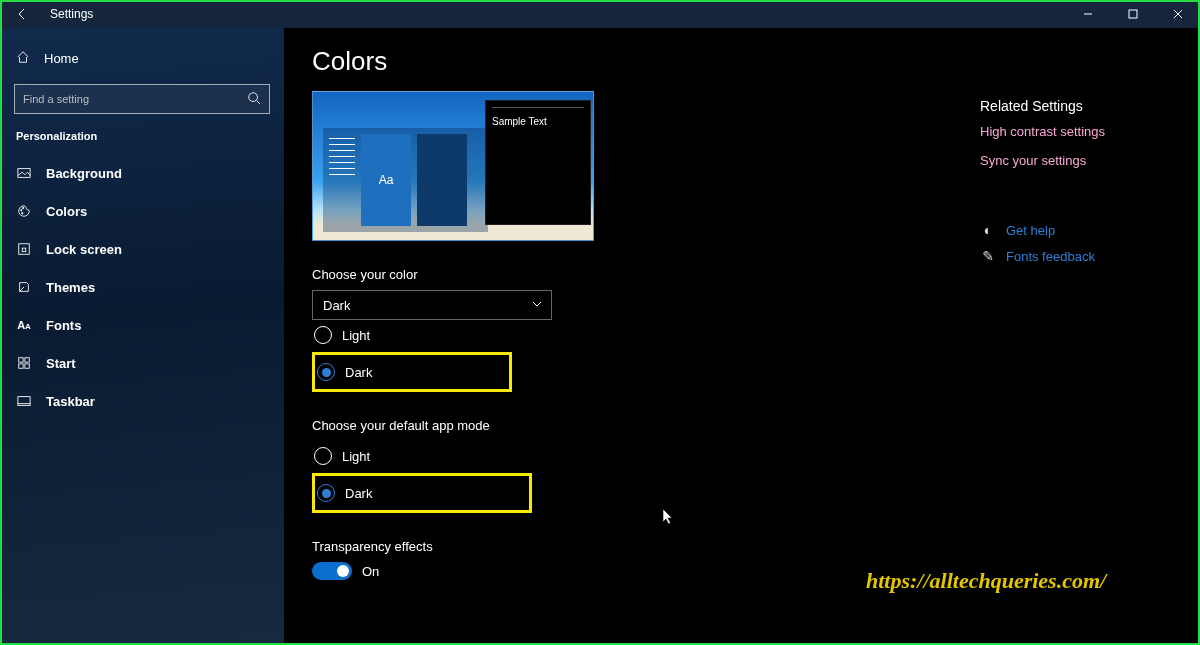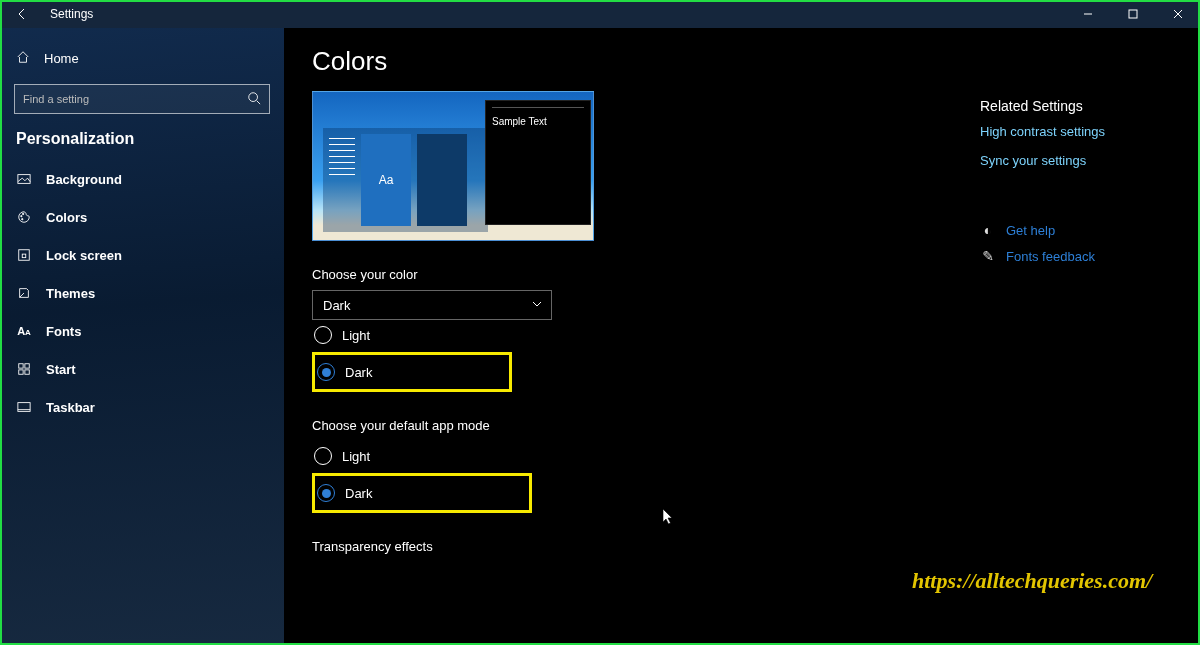--- a/index.html
+++ b/index.html
@@ -67,21 +67,21 @@
     background: rgba(255,255,255,0.05);
   }
   .search input {
     flex: 1; background: transparent; border: none; outline: none;
     color: #fff; font-size: 11px;
   }
   .search input::placeholder { color: #bcbcbc; }
   .category {
     padding: 6px 4px 12px 16px;
     font-weight: 600;
-    font-size: 16px;
+    font-size: 11px;
   }
   .nav-item {
     display: flex; align-items: center;
     height: 38px;
     padding: 0 16px;
     gap: 14px;
     font-size: 13px;
     font-weight: bold;
   }
   .nav-item .ic { width: 16px; height: 16px; display:flex; align-items:center; justify-content:center;}
@@ -169,27 +169,27 @@
     width:12px; height:12px; border-radius:50%;
     background:#fff; position:absolute; right:3px; top:3px;
   }
 
   .rightcol {
     position:absolute; right: 40px; top: 70px;
     width: 180px;
     font-size: 13px;
   }
   .rightcol .rheading { font-size:14px; margin-bottom:10px; }
-  .rlink { color:#7dd3fc; margin-bottom:14px; display:block; }
+  .rlink { color:#f9a8d4; margin-bottom:14px; display:block; }
   .rrow { display:flex; align-items:center; gap:10px; margin-top:10px; color:#2d7fd6;}
   .rrow .ric { color:#ddd; width:16px; height:16px; display:flex; align-items:center; justify-content:center; font-size:14px;}
 
   .watermark {
     position:absolute;
-    left: 628px; top: 540px;
+    left: 582px; top: 540px;
     font-family: "Times New Roman", serif;
     font-size: 22px;
     font-weight: 700;
     font-style: italic;
     color: #e3c500;
   }
 
   .cursor {
     position:absolute;
     left: 378px; top: 480px;
@@ -370,20 +370,26 @@
     <div class="hl hl2">
       <div class="radio-row checked">
         <span class="radio-out">
             <span class="radio-in"></span>
           </span>
         <span>Dark</span>
       </div>
     </div>
 
     <div class="section-label">Transparency effects</div>
+    <div class="toggle-row">
+      <div class="toggle">
+          <div class="toggle-knob"></div>
+        </div>
+      <span>On</span>
+    </div>
 
     <div class="rightcol">
       <div class="rheading">Related Settings</div>
       <a class="rlink">High contrast settings</a>
       <a class="rlink">Sync your settings</a>
       <div style="height:30px;"></div>
       <div class="rrow">
         <span class="ric">◐</span>
         <span>Get help</span>
       </div>

